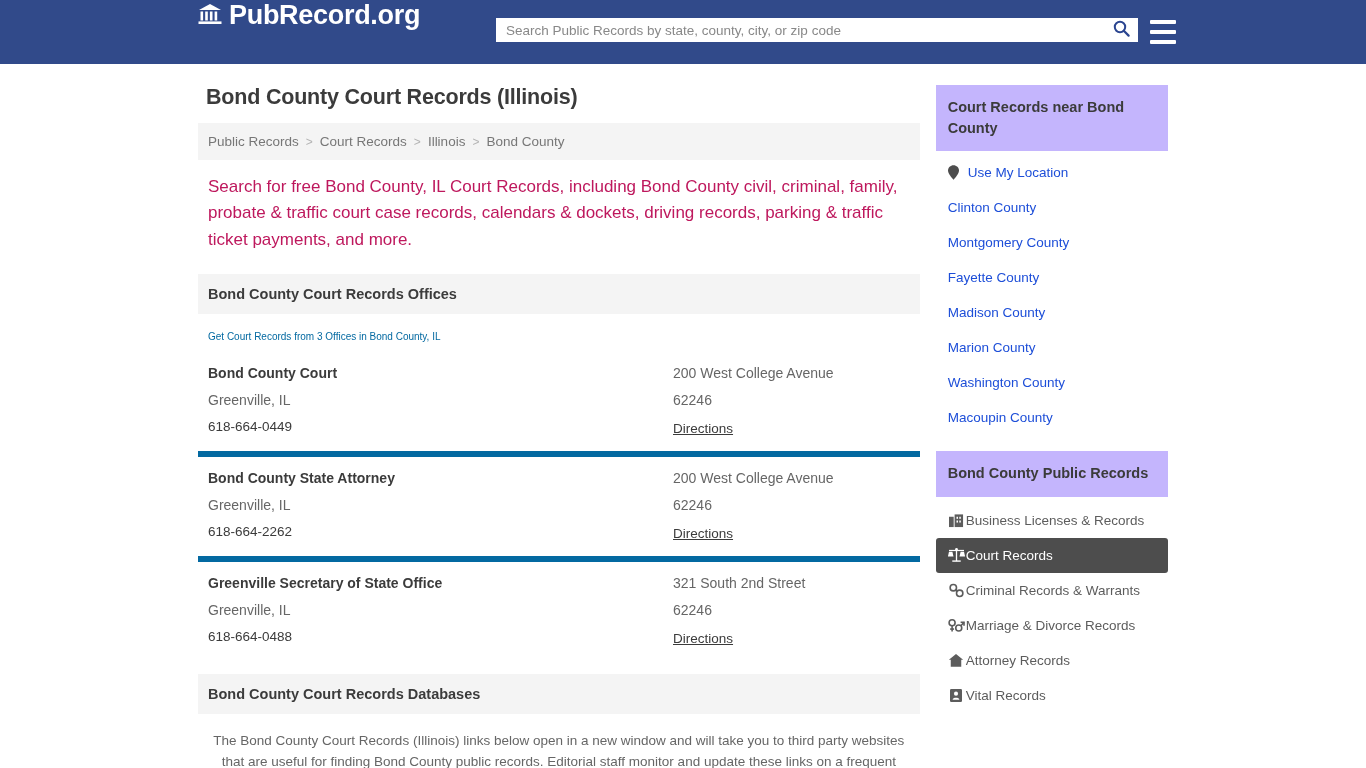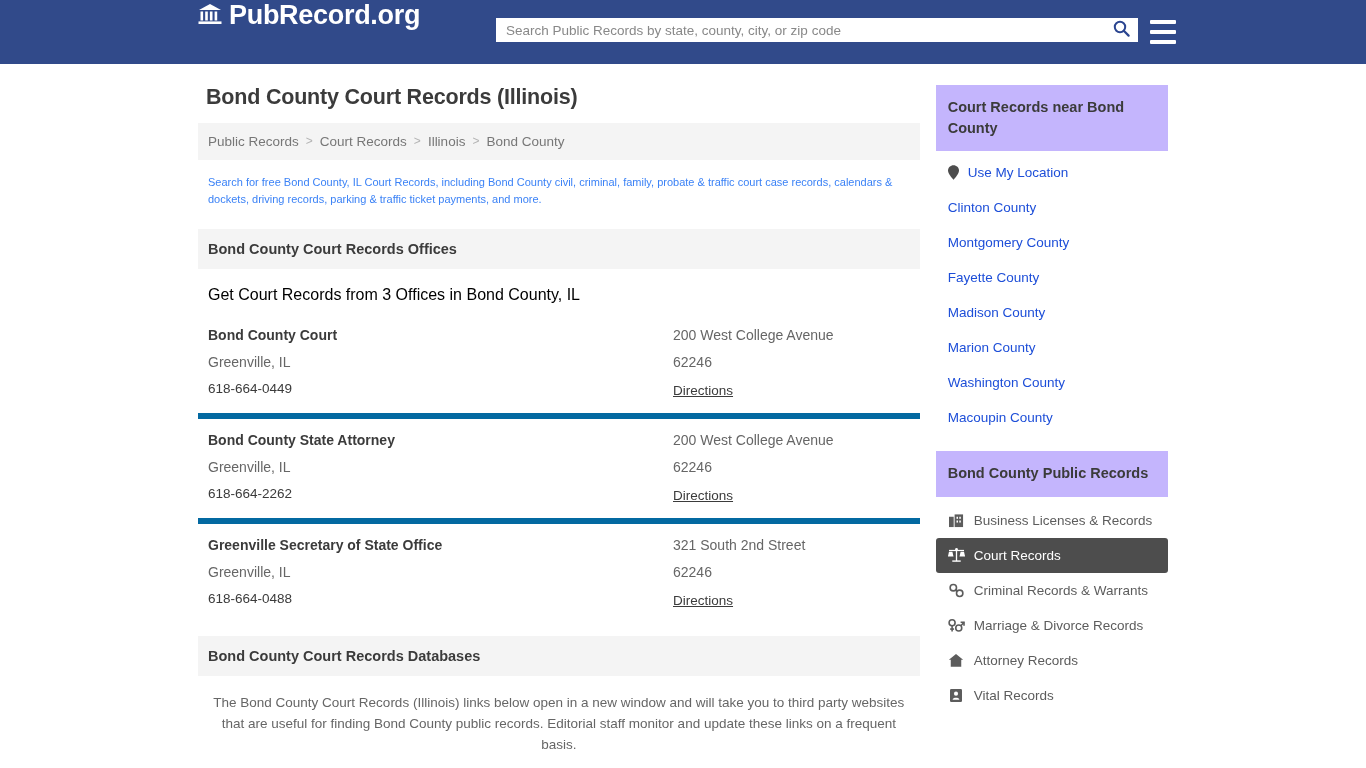--- a/index.html
+++ b/index.html
@@ -106,50 +106,50 @@
     margin: 0 0 13px 8px;
     font-weight: bold;
     letter-spacing: -0.2px;
   }
   .breadcrumb {
     background: #f4f4f4;
     padding: 11px 10px;
     font-size: 13.5px;
     color: #777;
     display: flex;
-    align-items: flex-start;
+    align-items: center;
     gap: 7px;
     flex-wrap: wrap;
   }
   .breadcrumb a {
     color: #777;
     text-decoration: none;
   }
   .breadcrumb .sep { color: #b4b4b4; font-size: 12px; }
   .breadcrumb .current { color: #777; }
 
   .intro {
-    font-size: 11px;
-    color: #3b82f6;
+    font-size: 17px;
+    color: #be185d;
     line-height: 1.55;
     padding: 14px 10px 8px 10px;
     margin: 0;
   }
 
   .section-head {
     background: #f4f4f4;
     padding: 12px 10px;
     font-size: 14.5px;
     font-weight: bold;
     color: #3b3b3b;
     margin-top: 13px;
   }
   .section-sub {
-    font-size: 16px;
-    color: #000000;
+    font-size: 10px;
+    color: #0369a1;
     padding: 17px 10px 10px 10px;
     margin: 0;
   }
 
   .office-row {
     display: flex;
     padding: 13px 10px 14px 10px;
     border-bottom: 6px solid #0369a1;
   }
   .office-row:last-of-type { border-bottom: none; }
@@ -228,21 +228,21 @@
     gap: 9px;
     cursor: pointer;
   }
   .side-item.first { padding-top: 14px; }
   .side-gap { height: 16px; }
 
   .cat-list { margin: 0; padding: 0; list-style: none; }
   .cat-item {
     display: flex;
     align-items: center;
-    gap: 9px;
+    gap: 1px;
     padding: 10px 12px;
     font-size: 13.5px;
     color: #5c5c5c;
     cursor: pointer;
     border-radius: 3px;
   }
   .cat-item.active {
     background: #4d4d4d;
     color: #ffffff;
   }

